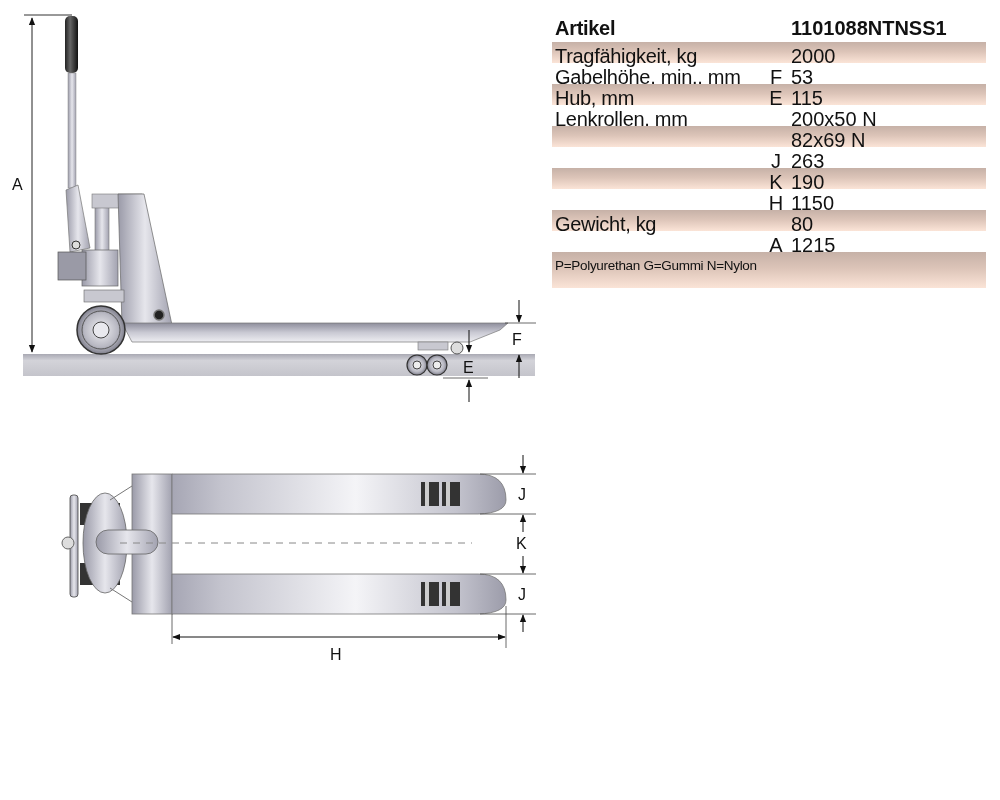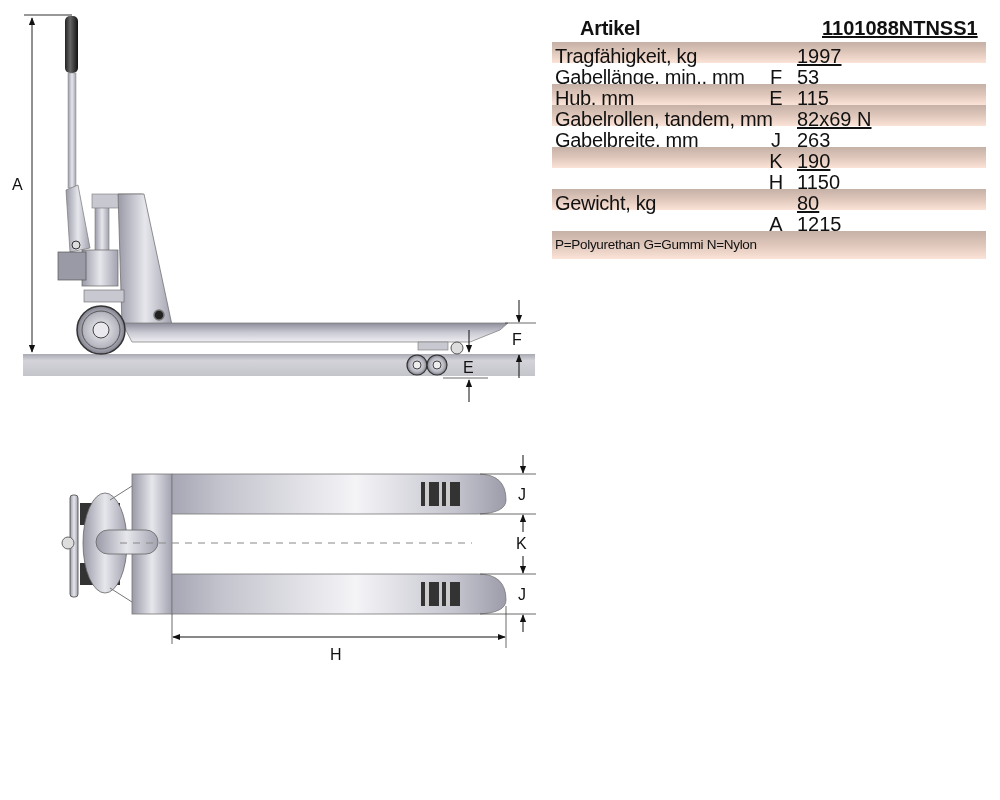--- a/index.html
+++ b/index.html
@@ -3,23 +3,23 @@
 <meta charset="utf-8">
 <style>
   html, body { margin:0; padding:0; background:#ffffff; }
   body { width:1000px; height:800px; position:relative; overflow:hidden; font-family:"Liberation Sans", sans-serif; }
   #drawing { position:absolute; left:0; top:0; width:550px; height:700px; }
   #spec-table { position:absolute; left:552px; top:14px; width:434px; }
   .row { position:relative; height:21px; font-size:20px; color:#111; line-height:28px; }
   .row.shade { background:linear-gradient(to bottom, #c6b1a7 0%, #dcc4b8 45%, #fbe4d7 100%); }
   .row .lbl { position:absolute; left:3px; top:0; white-space:nowrap; letter-spacing:-0.3px; }
   .row .key { position:absolute; left:216px; width:16px; text-align:center; top:0; }
-  .row .val { position:absolute; left:245px; top:0; white-space:nowrap;text-decoration:underline; }
-  .row.head { height:28px; font-weight:bold; font-size:20px;margin-left:25px; }
-  .row.note { font-size:13.5px; height:28px; line-height:28px;text-align:center; }
+  .row .val { position:absolute; left:239px; top:0; white-space:nowrap; }
+  .row.head { height:28px; font-weight:bold; font-size:20px; }
+  .row.note { font-size:13.5px; height:36px; line-height:28px;text-align:center; }
   .dim-label { font-family:"Liberation Sans", sans-serif; font-size:16px; fill:#111; }
 </style>
 </head>
 <body>
 
 <svg id="drawing" viewBox="0 0 550 700" xmlns="http://www.w3.org/2000/svg">
   <defs>
     <linearGradient id="floorG" x1="0" y1="0" x2="0" y2="1">
       <stop offset="0" stop-color="#a9a9b3"></stop>
         <stop offset="0.3" stop-color="#d3d3d9"></stop>
@@ -151,39 +151,42 @@
 </svg>
 
 <div id="spec-table">
   <div class="row head">
     <span class="lbl">Artikel</span>
     <span class="val">1101088NTNSS1</span>
   </div>
   <div class="row shade">
     <span class="lbl">Tragfähigkeit, kg</span>
     <span class="key"></span>
-    <span class="val">1997</span>
-  </div>
-  <div class="row">
-    <span class="lbl">Gabellänge, min., mm</span>
+    <span class="val">2000</span>
+  </div>
+  <div class="row">
+    <span class="lbl">Gabelhöhe, min., mm</span>
     <span class="key">F</span>
     <span class="val">53</span>
   </div>
   <div class="row shade">
     <span class="lbl">Hub, mm</span>
     <span class="key">E</span>
     <span class="val">115</span>
   </div>
-  <div class="row shade">
-    <span class="lbl">Gabelrollen, tandem, mm</span>
+  <div class="row">
+    <span class="lbl">Lenkrollen, mm</span>
+    <span class="key"></span>
+    <span class="val">200x50 N</span>
+  </div>
+  <div class="row shade">
     <span class="key"></span>
     <span class="val">82x69 N</span>
   </div>
   <div class="row">
-    <span class="lbl">Gabelbreite, mm</span>
     <span class="key">J</span>
     <span class="val">263</span>
   </div>
   <div class="row shade">
     <span class="key">K</span>
     <span class="val">190</span>
   </div>
   <div class="row">
     <span class="key">H</span>
     <span class="val">1150</span>

